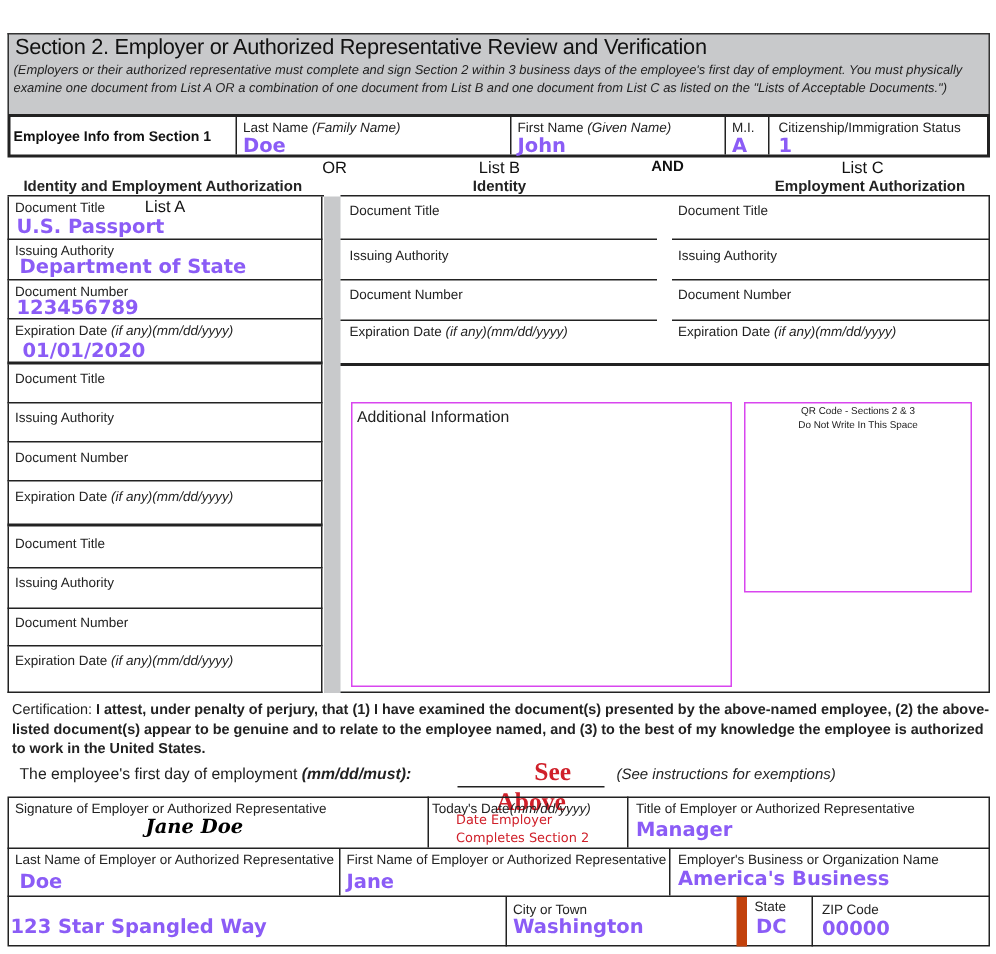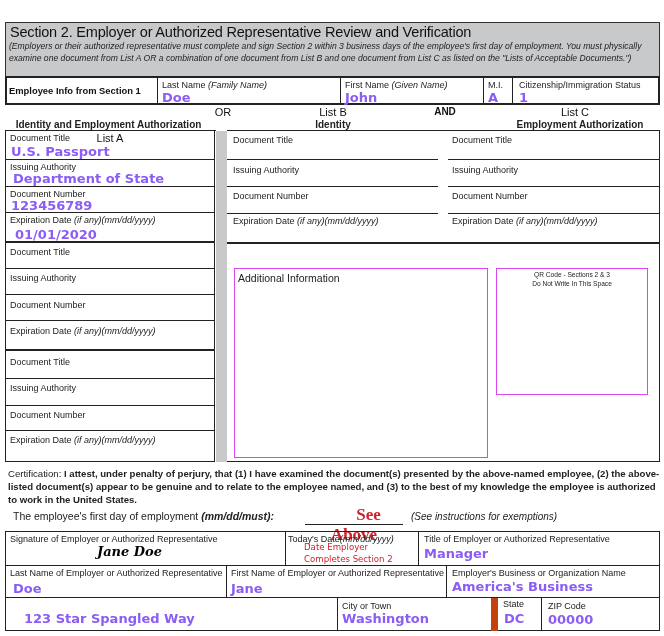--- a/index.html
+++ b/index.html
@@ -192,21 +192,21 @@
   <div class="lbl abs" style="left:4px;top:2px;">First Name of Employer or Authorized Representative</div>
   <div class="val abs" style="left:4px;top:15px;">Jane</div>
 </div>
 <div class="abs" style="left:447px;top:566px;width:213px;height:31px;">
   <div class="lbl abs" style="left:5px;top:2px;">Employer's Business or Organization Name</div>
   <div class="val abs" style="left:5px;top:13px;">America's Business</div>
 </div>
 <div class="abs" style="left:5px;top:597px;width:655px;height:1px;background:#222;"></div>
 
 <div class="abs" style="left:5px;top:598px;width:333px;height:33px;border-right:1px solid #222;">
-  <div class="val abs" style="left:19px;top:13px;">123 Star Spangled Way</div>
+  <div class="val abs" style="left:2px;top:13px;">123 Star Spangled Way</div>
 </div>
 <div class="abs" style="left:338px;top:598px;width:160px;height:33px;border-right:7px solid #c2410c;">
   <div class="lbl abs" style="left:4px;top:3px;">City or Town</div>
   <div class="val abs" style="left:4px;top:13px;">Washington</div>
 </div>
 <div class="abs" style="left:498px;top:598px;width:44px;height:33px;border-right:1px solid #222;">
   <div class="lbl abs" style="left:5px;top:1px;">State</div>
   <div class="val abs" style="left:6px;top:13px;">DC</div>
 </div>
 <div class="abs" style="left:542px;top:598px;width:118px;height:33px;">

